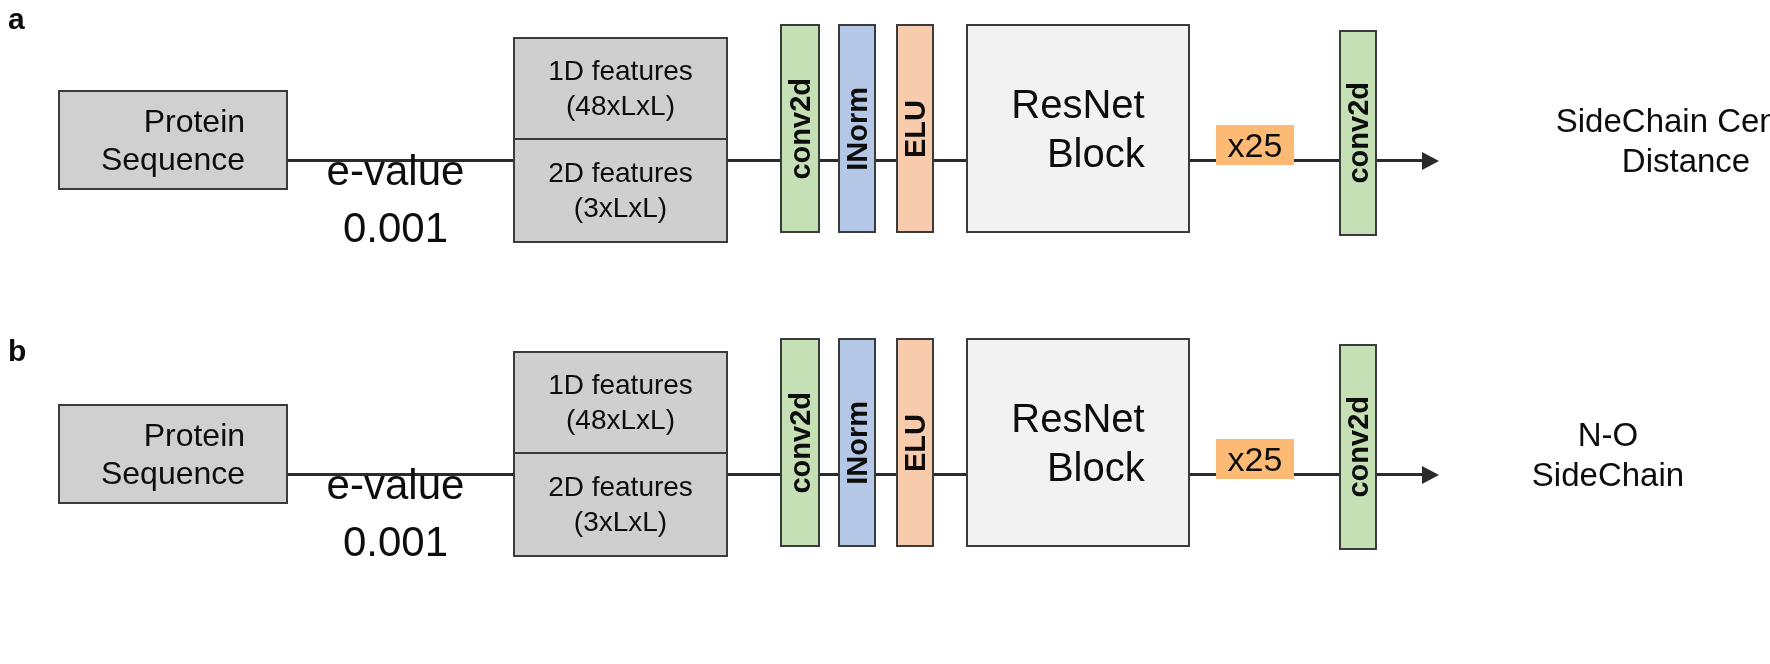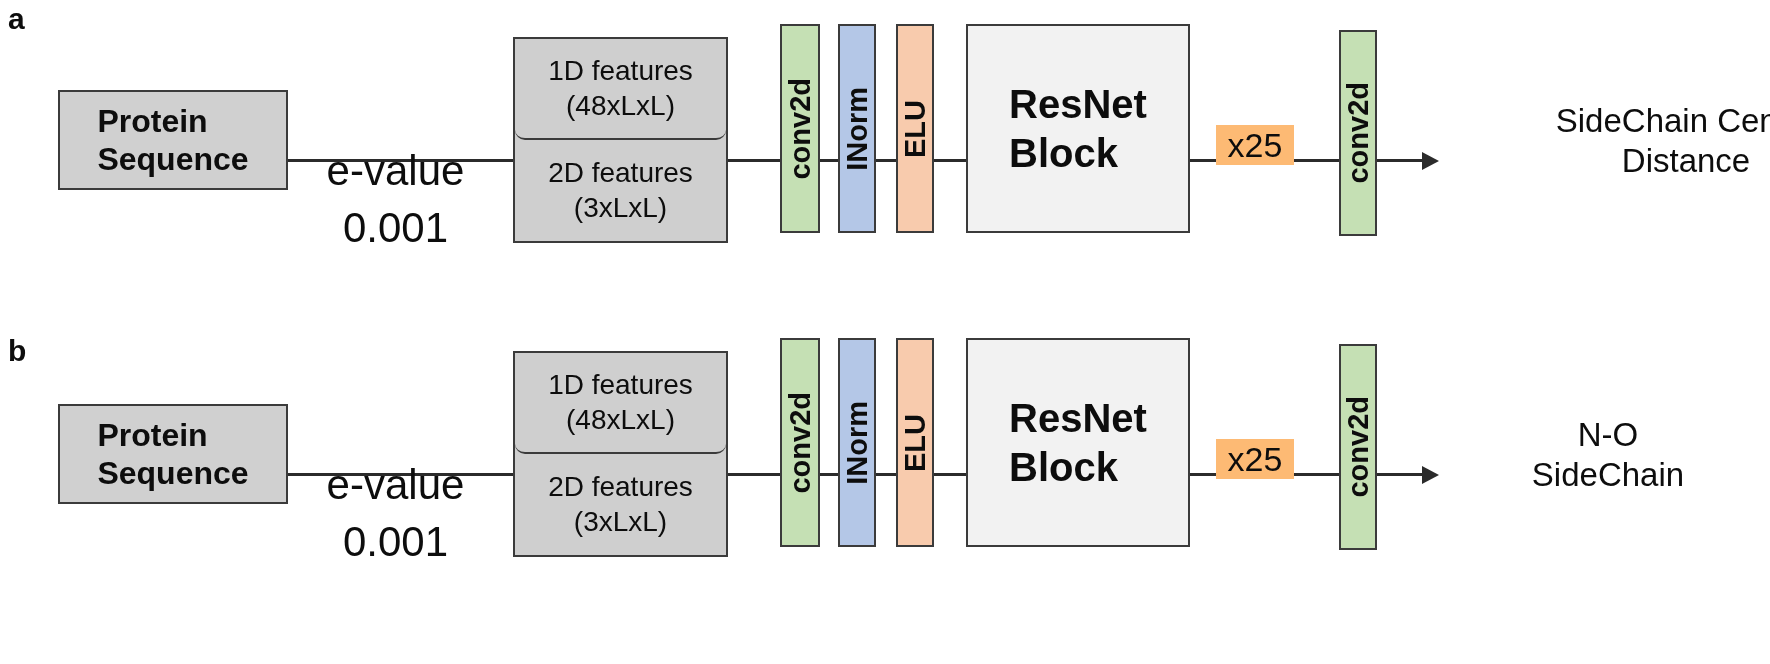--- a/index.html
+++ b/index.html
@@ -41,22 +41,21 @@
 
   
   .box {
     position: absolute;
     box-sizing: border-box;
     border: 2.5px solid #3b3b3b;
     display: flex;
     flex-direction: column;
     align-items: center;
     justify-content: center;
-    text-align: left;
-    font-weight: bold;
+    text-align: right;
   }
   .gray-box {
     background: #d0d0d0;
   }
   .feature-stack {
     position: absolute;
     box-sizing: border-box;
     border: 2.5px solid #3b3b3b;
     background: #cfcfcf;
     display: flex;
@@ -64,21 +63,21 @@
   }
   .feature-cell {
     flex: 1 1 50%;
     display: flex;
     flex-direction: column;
     align-items: center;
     justify-content: center;
     text-align: center;
     box-sizing: border-box;
   }
-  .feature-cell.top { border-bottom: 2.5px solid #3b3b3b; border-radius: 10px; }
+  .feature-cell.top { border-bottom: 2.5px solid #3b3b3b; }
 
   .vbar {
     position: absolute;
     box-sizing: border-box;
     border: 2.5px solid #3b3b3b;
     display: flex;
     align-items: center;
     justify-content: center;
   }
   .vbar span {

